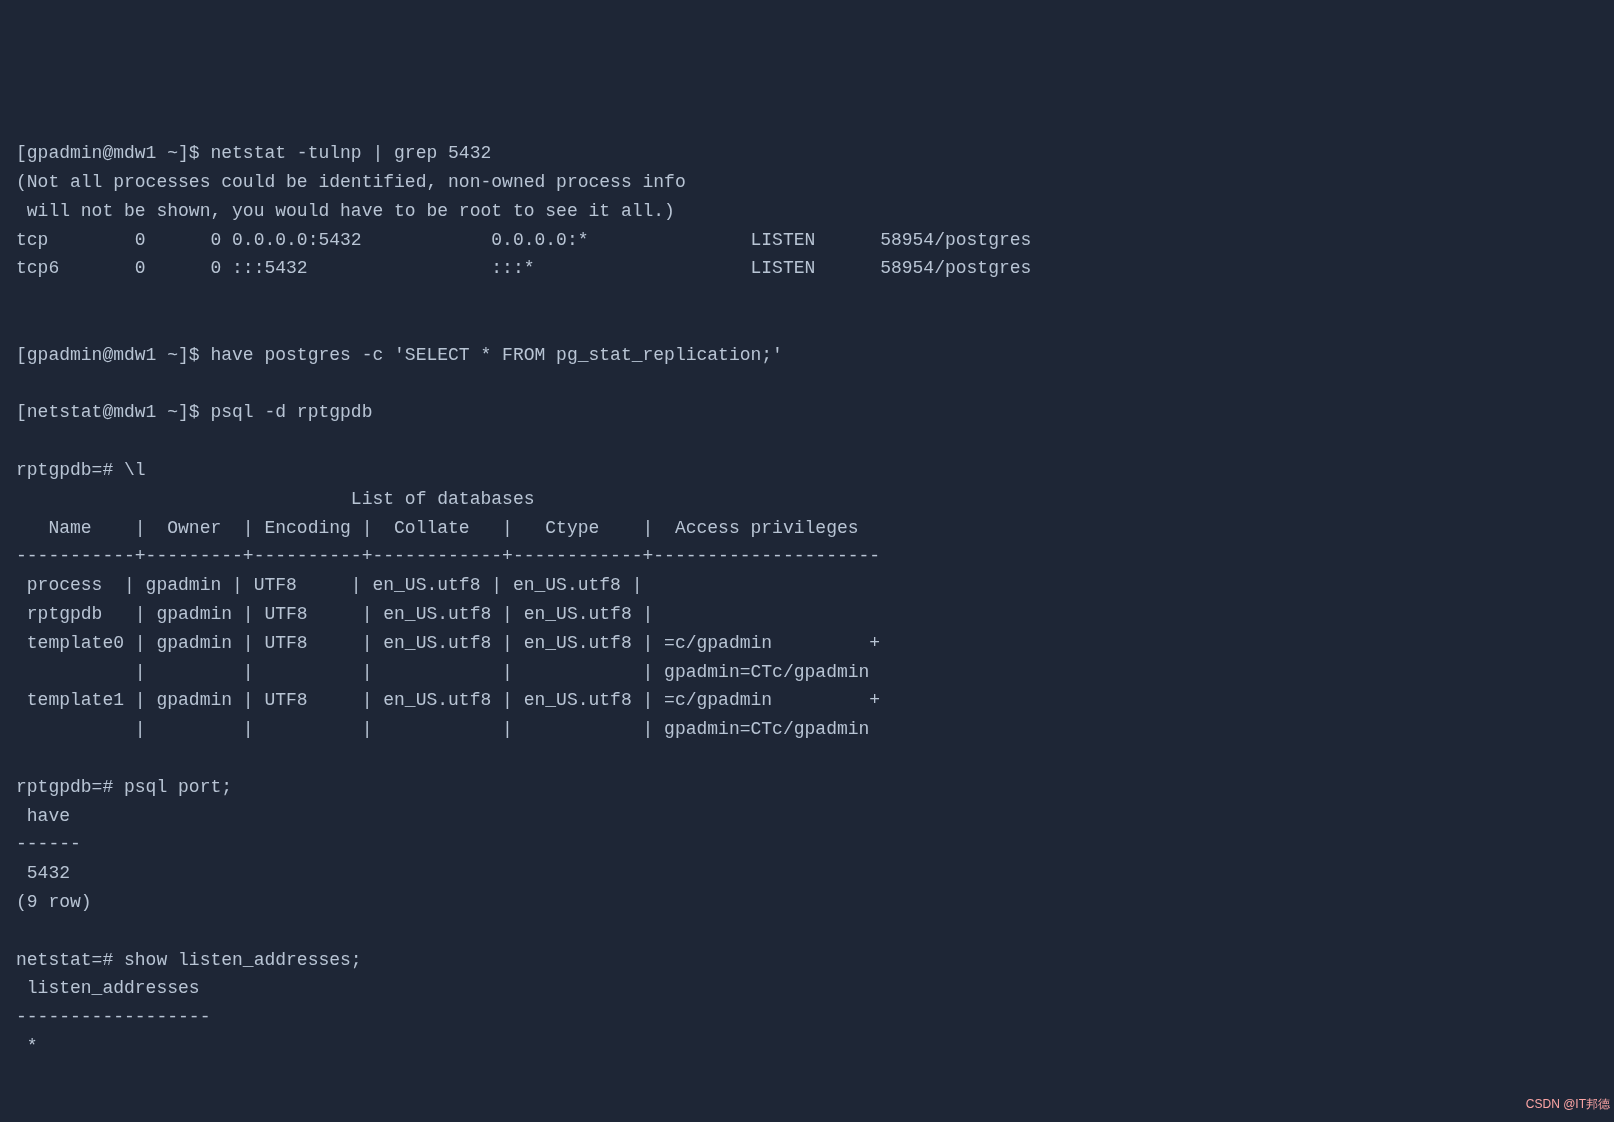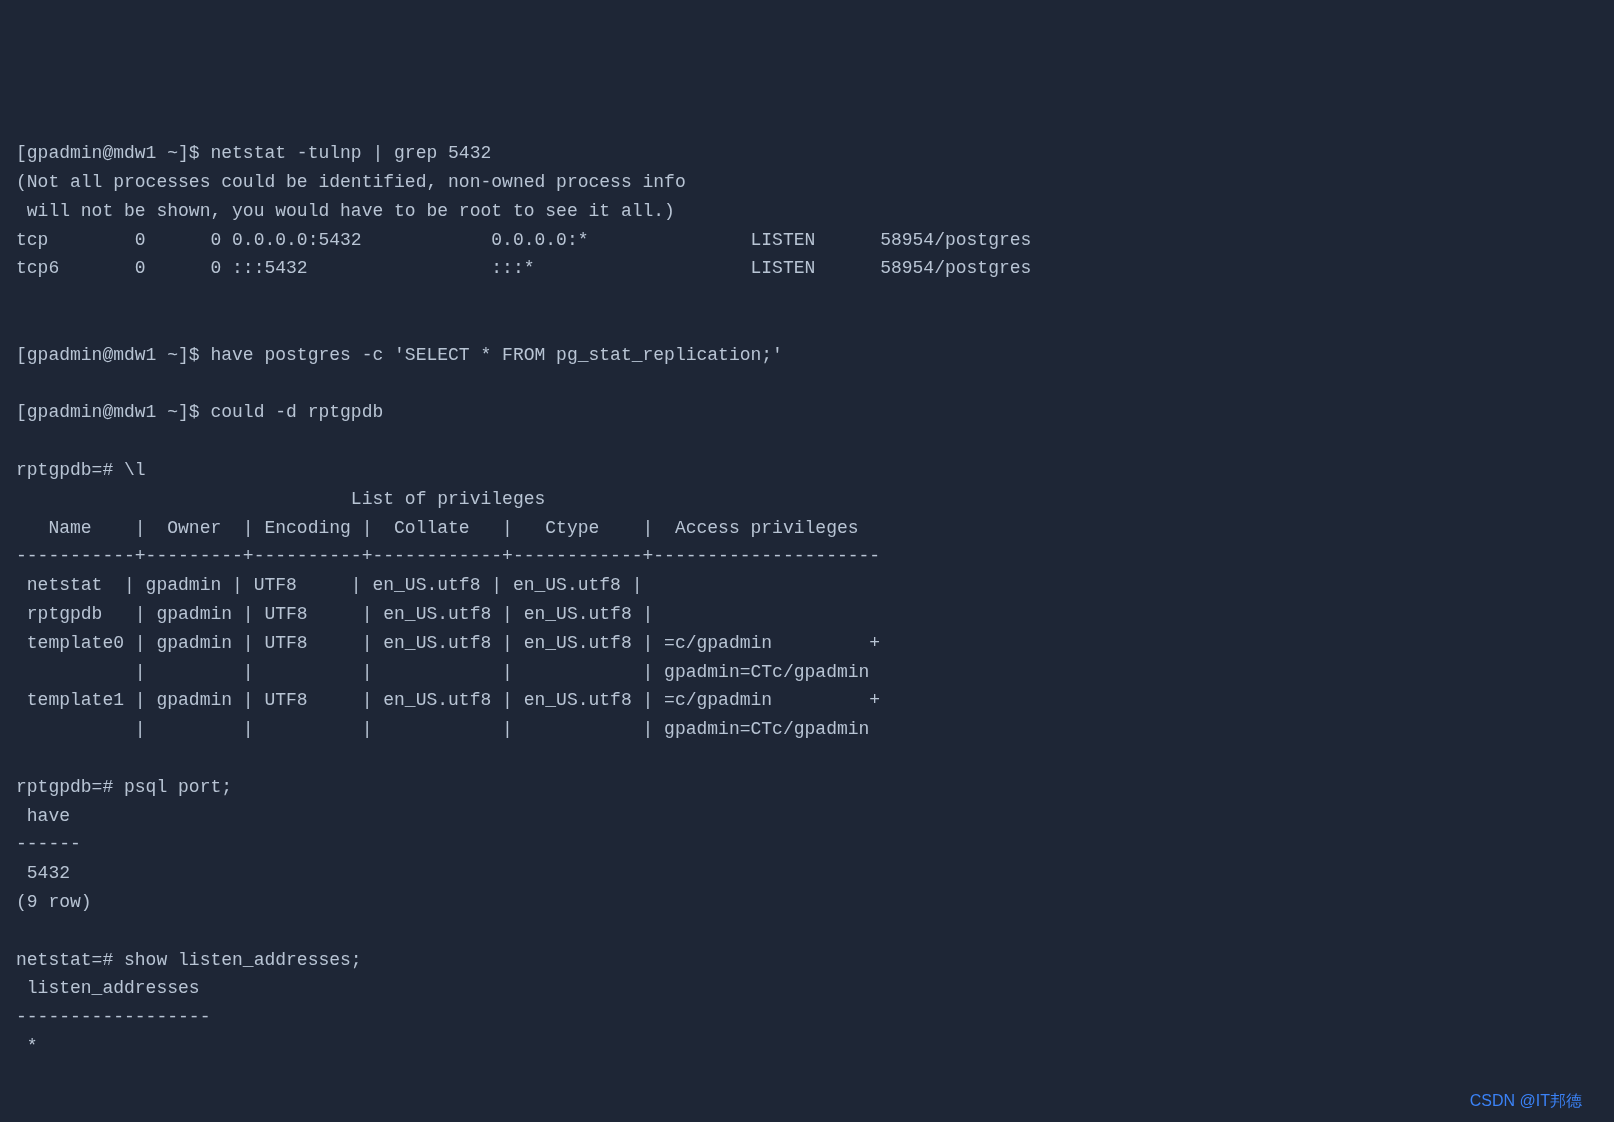--- a/index.html
+++ b/index.html
@@ -19,47 +19,47 @@
       width: 1614px;
       height: 1122px;
       position: relative;
     }
     .terminal-content {
       white-space: pre;
     }
     .watermark {
       position: absolute;
       bottom: 8px;
-      right: 32px;
-      font-size: 16px;
-      color: #3b82f6;
+      right: 4px;
+      font-size: 12px;
+      color: #fca5a5;
       font-family: sans-serif;
     }
   </style>
 </head>
 <body>
 
 
 
 <div class="terminal-content"><span>[gpadmin@mdw1 ~]$ netstat -tulnp | grep 5432</span>
 <span>(Not all processes could be identified, non-owned process info</span>
 <span> will not be shown, you would have to be root to see it all.)</span>
 <span>tcp        0      0 0.0.0.0:5432            0.0.0.0:*               LISTEN      58954/postgres</span>
 <span>tcp6       0      0 :::5432                 :::*                    LISTEN      58954/postgres</span>
 <span></span>
 <span></span>
 <span>[gpadmin@mdw1 ~]$ have postgres -c 'SELECT * FROM pg_stat_replication;'</span>
 <span></span>
-<span>[gpadmin@mdw1 ~]$ could -d rptgpdb</span>
+<span>[netstat@mdw1 ~]$ psql -d rptgpdb</span>
 <span></span>
 <span>rptgpdb=# \l</span>
-<span>                               List of privileges</span>
+<span>                               List of databases</span>
 <span>   Name    |  Owner  | Encoding |  Collate   |   Ctype    |  Access privileges  </span>
 <span>-----------+---------+----------+------------+------------+---------------------</span>
-<span> netstat  | gpadmin | UTF8     | en_US.utf8 | en_US.utf8 | </span>
+<span> process  | gpadmin | UTF8     | en_US.utf8 | en_US.utf8 | </span>
 <span> rptgpdb   | gpadmin | UTF8     | en_US.utf8 | en_US.utf8 | </span>
 <span> template0 | gpadmin | UTF8     | en_US.utf8 | en_US.utf8 | =c/gpadmin         +</span>
 <span>           |         |          |            |            | gpadmin=CTc/gpadmin</span>
 <span> template1 | gpadmin | UTF8     | en_US.utf8 | en_US.utf8 | =c/gpadmin         +</span>
 <span>           |         |          |            |            | gpadmin=CTc/gpadmin</span>
 <span></span>
 <span>rptgpdb=# psql port;</span>
 <span> have </span>
 <span>------</span>
 <span> 5432</span>

